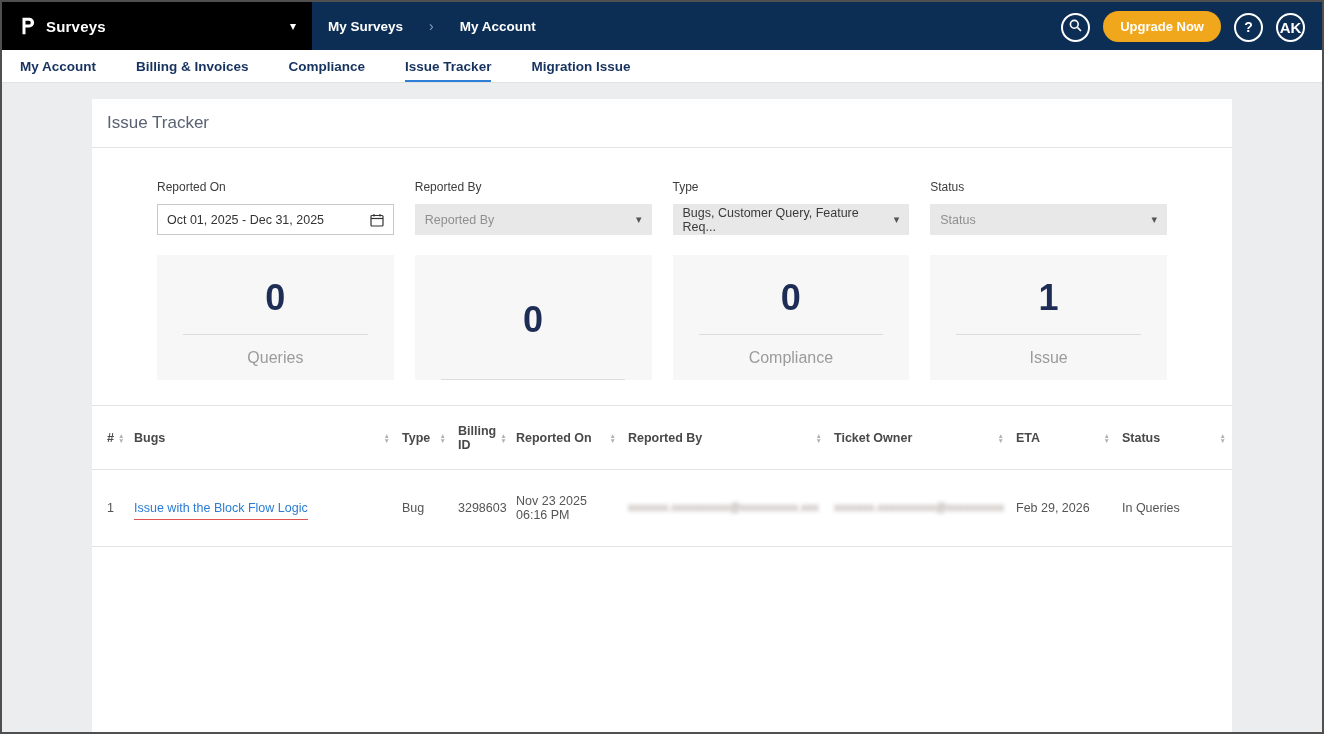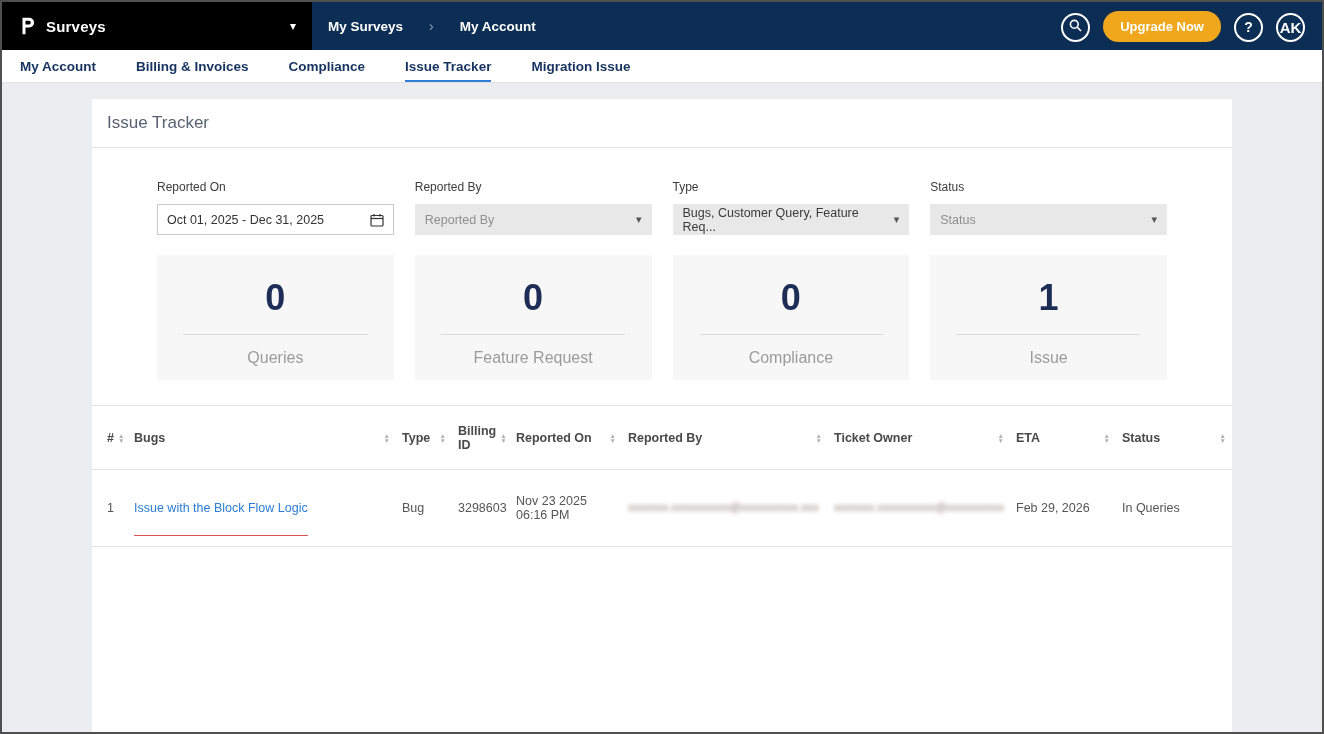--- a/index.html
+++ b/index.html
@@ -47,21 +47,21 @@
 
   
   .issues-table { width:100%; border-collapse:collapse; table-layout:fixed; margin-top:25px; }
   .issues-table th { border-top:1px solid #e3e3e3; border-bottom:1px solid #e3e3e3; padding:12px 6px; font-size:12.5px; color:#494949; text-align:left; vertical-align:middle; height:64px; }
   .issues-table td { border-bottom:1px solid #e3e3e3; padding:12px 6px; font-size:12.5px; color:#555; vertical-align:middle; height:77px; }
   .issues-table th:first-child, .issues-table td:first-child { padding-left:15px; }
   .th-inner { display:flex; align-items:center; justify-content:space-between; font-weight:bold; }
   .th-inner > span:first-child { padding-right:4px; }
   .sort { display:inline-flex; flex-direction:column; align-items:center; color:#b3b3b3; cursor:pointer; flex:0 0 auto; }
   .sort i { font-style:normal; font-size:6.5px; line-height:5px; }
-  .issue-link { color:#2a7cd4; text-decoration:none; border-bottom:1px solid #df5452; padding-bottom:20px; cursor:pointer; }
+  .issue-link { color:#2a7cd4; text-decoration:none; border-bottom:1px solid #df5452; padding-bottom:4px; cursor:pointer; }
   .blurred { filter:blur(2.3px); color:#8f8177; font-size:11.5px; white-space:nowrap; overflow:hidden; display:inline-block; max-width:100%; }
 </style>
 </head>
 <body>
 
 <div class="screen">
 
   <div class="topbar">
     <div class="app-block">
       <span class="app-logo">
@@ -147,21 +147,20 @@
 
       <div class="stats">
         <div class="stat-card">
           <div class="stat-value">0</div>
           <div class="stat-divider"></div>
           <div class="stat-label">Queries</div>
         </div>
         <div class="stat-card">
           <div class="stat-value">0</div>
           <div class="stat-divider"></div>
-          <div class="stat-label">Feature Request</div>
         </div>
         <div class="stat-card">
           <div class="stat-value">0</div>
           <div class="stat-divider"></div>
           <div class="stat-label">Compliance</div>
         </div>
         <div class="stat-card">
           <div class="stat-value">1</div>
           <div class="stat-divider"></div>
           <div class="stat-label">Issue</div>

